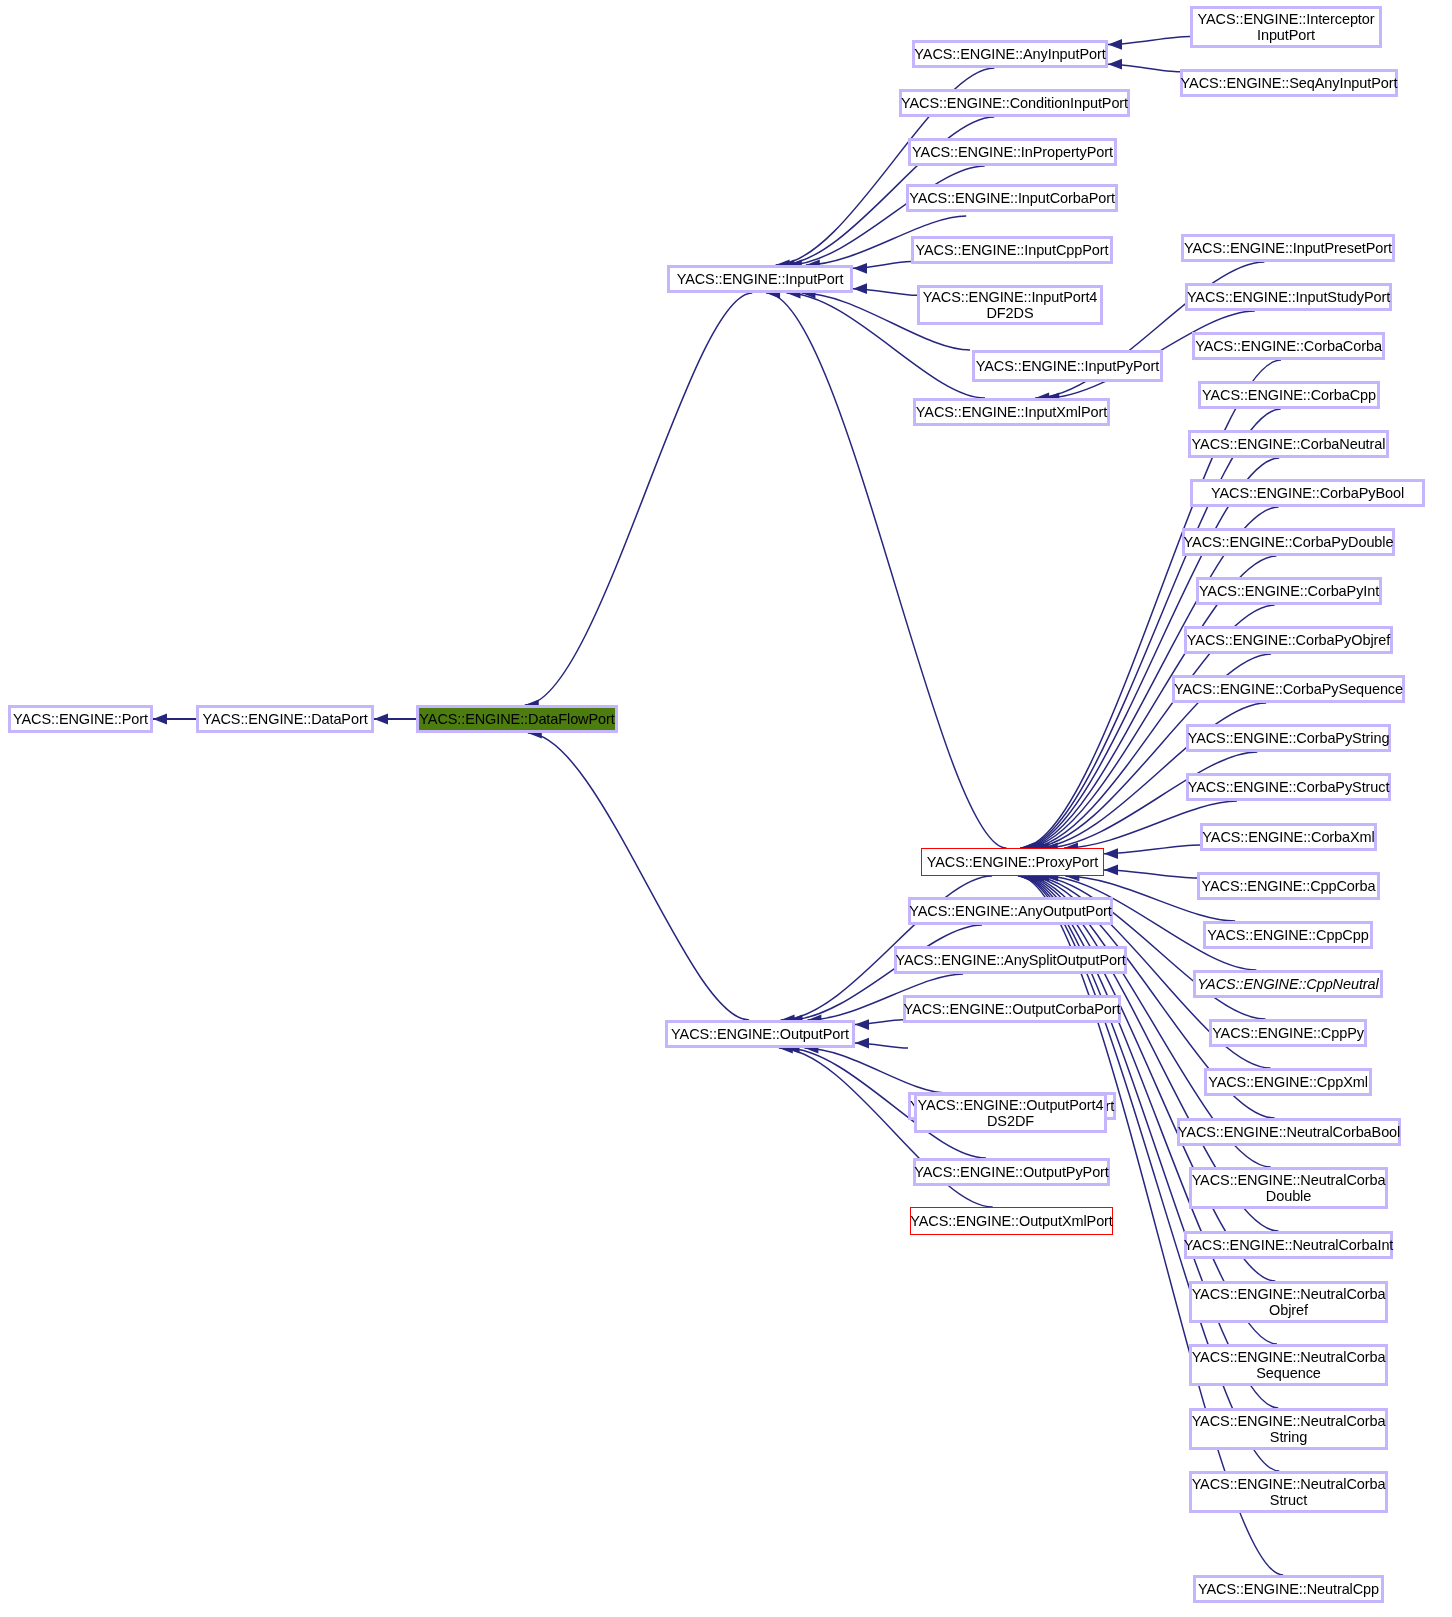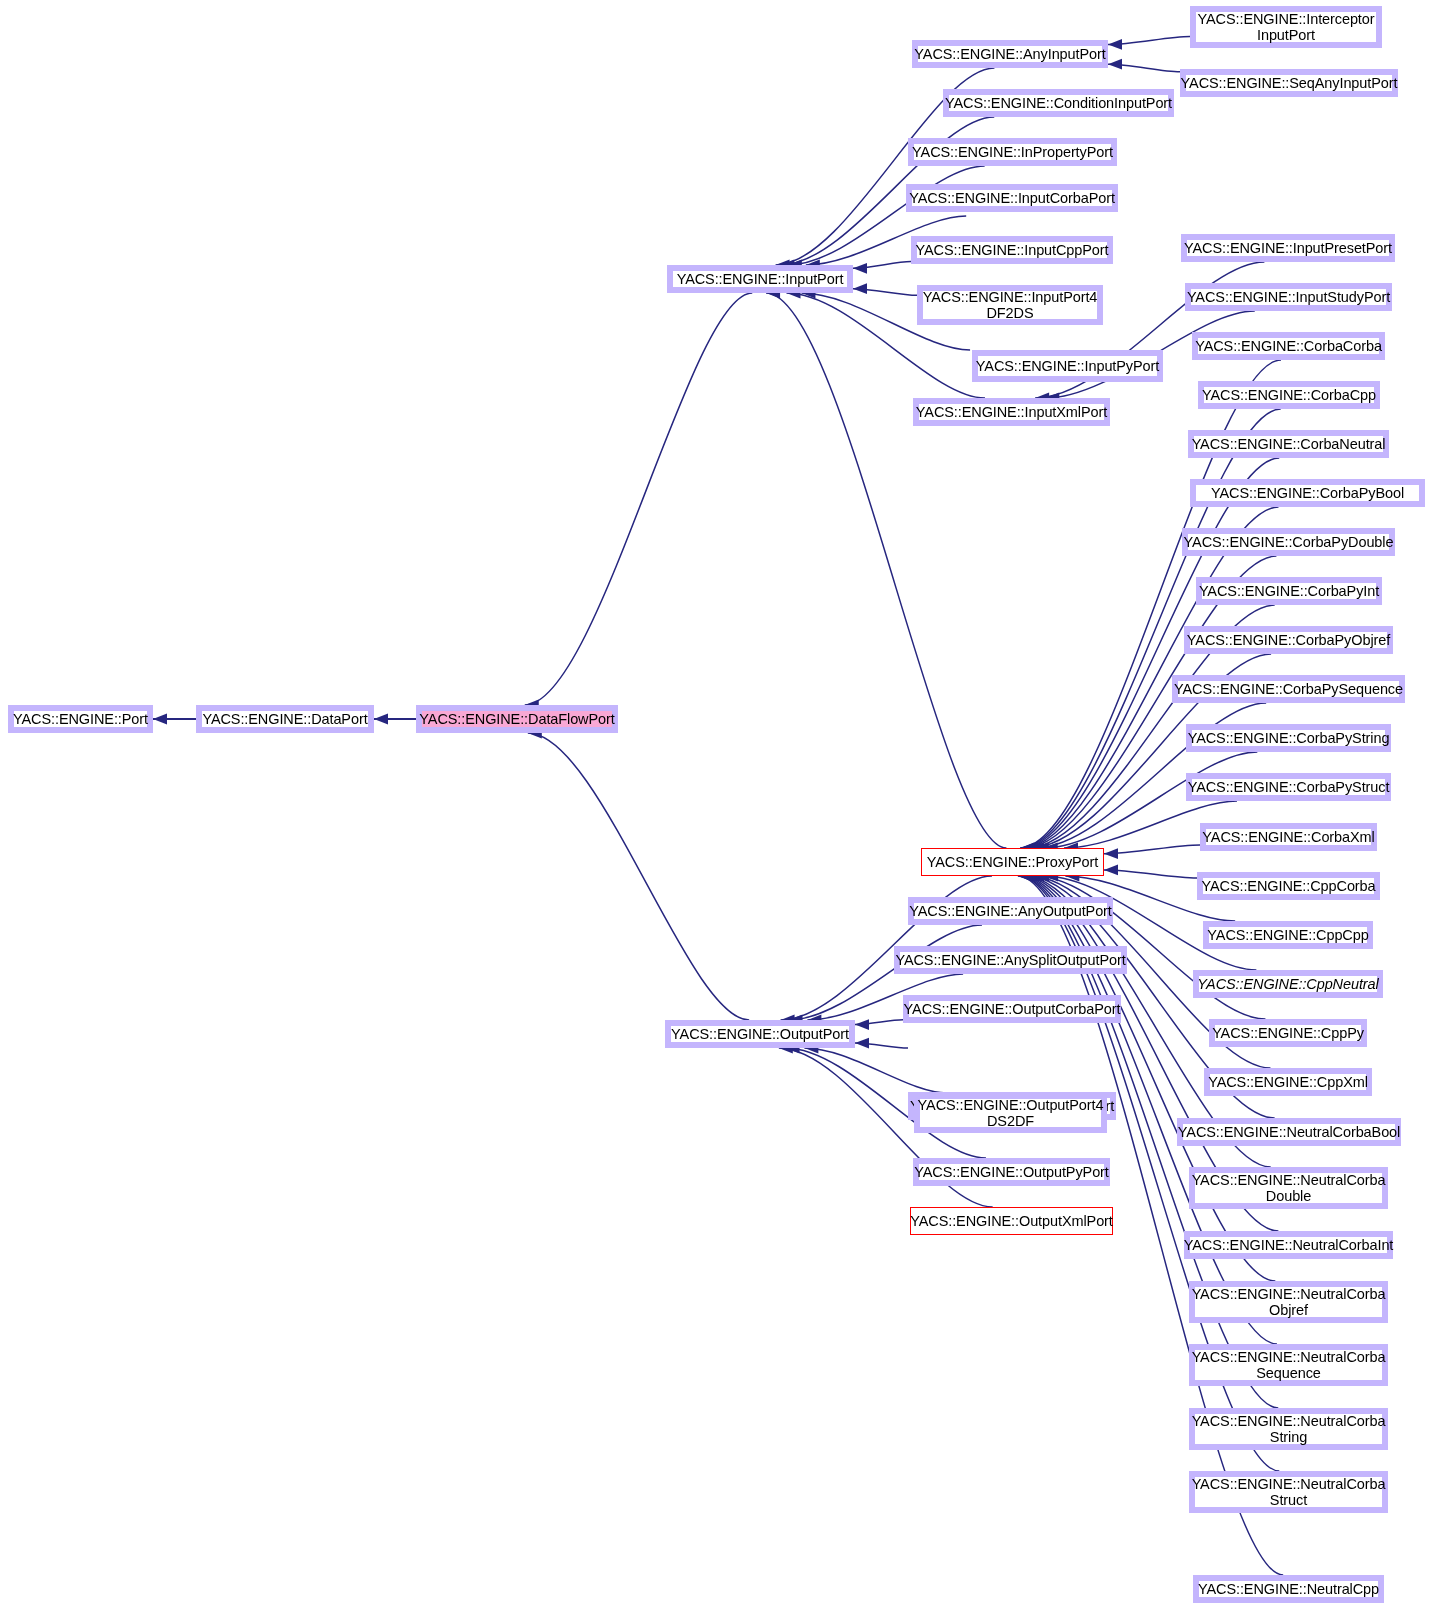--- a/index.html
+++ b/index.html
@@ -18,35 +18,35 @@
   #edges {
     position: absolute;
     left: 0;
     top: 0;
     width: 1452px;
     height: 1617px;
   }
   .node {
     position: absolute;
     box-sizing: border-box;
-    border: 6px solid #c4b5fd;
+    border: 3px solid #c4b5fd;
     background: #ffffff;
     color: #000000;
     font-size: 14.5px;
     line-height: 16px;
     text-align: center;
     display: flex;
     align-items: center;
     justify-content: center;
     white-space: pre-line;
     letter-spacing: -0.1px;
     z-index: 2;
   }
   .node.highlight {
-    background: #f9a8d4;
+    background: #4d7c0f;
   }
   .node.redborder {
     border: 1px solid #ff0000;
   }
 </style>
 </head>
 <body>
 
 <div id="diagram">
   <svg id="edges" viewBox="0 0 1452 1617" width="1452" height="1617" xmlns="http://www.w3.org/2000/svg">
@@ -148,21 +148,21 @@
       <polygon points="1018.63,876.00 1032.63,870.60 1032.63,881.40" fill="#26267f"></polygon>
       <path d="M1283.185006877579,1575 C1210.2082530949106,1575 1104.0602475928474,876 1017.8149931224209,876" fill="none" stroke="#26267f" stroke-width="1.5"></path>
       <polygon points="1017.81,876.00 1031.81,870.60 1031.81,881.40" fill="#26267f"></polygon>
     </svg>
 <div class="node" style="left: 8px; top: 705px; width: 145px; height: 28px;"><span>YACS::ENGINE::Port</span></div>
     <div class="node" style="left: 196px; top: 705px; width: 178px; height: 28px;"><span>YACS::ENGINE::DataPort</span></div>
     <div class="node highlight" style="left: 416px; top: 705px; width: 202px; height: 28px;"><span>YACS::ENGINE::DataFlowPort</span></div>
     <div class="node" style="left: 667px; top: 265px; width: 186px; height: 28px;"><span>YACS::ENGINE::InputPort</span></div>
     <div class="node" style="left: 665px; top: 1020px; width: 190px; height: 28px;"><span>YACS::ENGINE::OutputPort</span></div>
     <div class="node" style="left: 912px; top: 40px; width: 196px; height: 28px;"><span>YACS::ENGINE::AnyInputPort</span></div>
-    <div class="node" style="left: 899px; top: 89px; width: 231px; height: 28px; margin-left: 44px;"><span>YACS::ENGINE::ConditionInputPort</span></div>
+    <div class="node" style="left: 899px; top: 89px; width: 231px; height: 28px;"><span>YACS::ENGINE::ConditionInputPort</span></div>
     <div class="node" style="left: 908px; top: 138px; width: 209px; height: 28px;"><span>YACS::ENGINE::InPropertyPort</span></div>
     <div class="node" style="left: 906px; top: 184px; width: 212px; height: 28px;"><span>YACS::ENGINE::InputCorbaPort</span></div>
     <div class="node" style="left: 911px; top: 236px; width: 202px; height: 28px;"><span>YACS::ENGINE::InputCppPort</span></div>
     <div class="node" style="left: 917px; top: 285px; width: 186px; height: 40px;"><span>YACS::ENGINE::InputPort4
 DF2DS</span></div>
     <div class="node" style="left: 972px; top: 350px; width: 191px; height: 32px;"><span>YACS::ENGINE::InputPyPort</span></div>
     <div class="node" style="left: 913px; top: 398px; width: 197px; height: 28px;"><span>YACS::ENGINE::InputXmlPort</span></div>
     <div class="node" style="left: 1190px; top: 6px; width: 192px; height: 42px;"><span>YACS::ENGINE::Interceptor
 InputPort</span></div>
     <div class="node" style="left: 1180px; top: 69px; width: 218px; height: 28px;"><span>YACS::ENGINE::SeqAnyInputPort</span></div>

